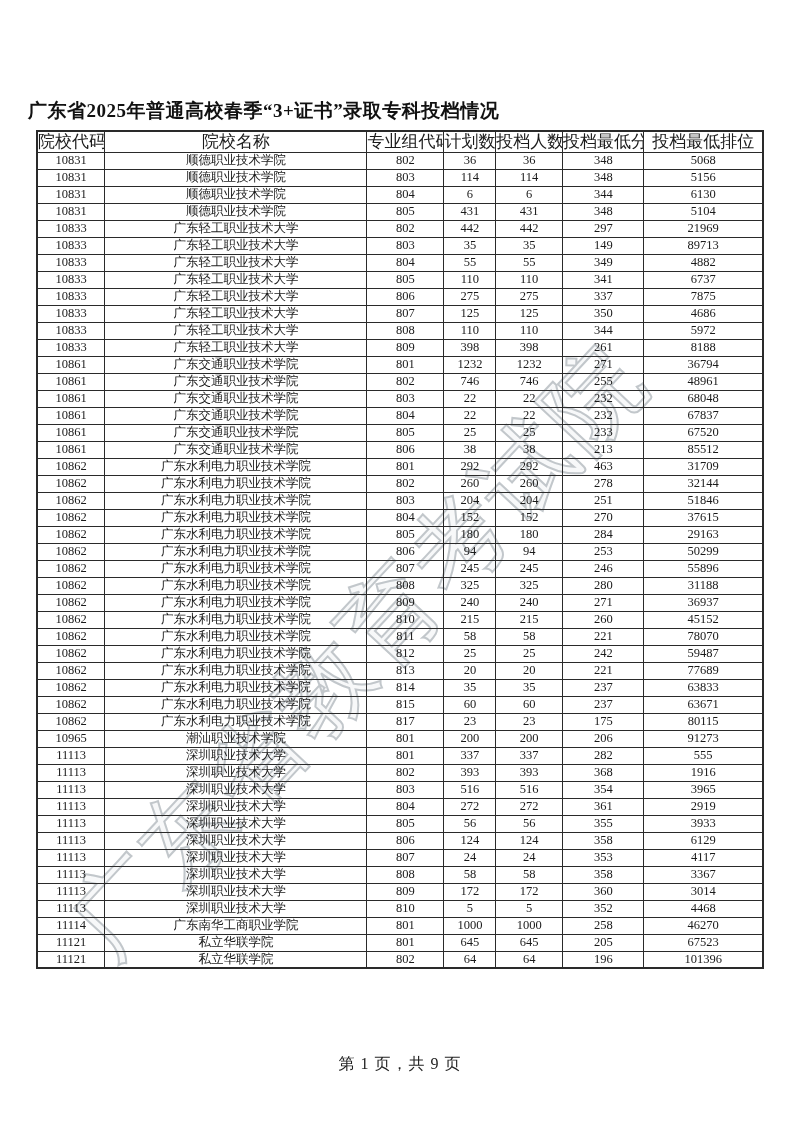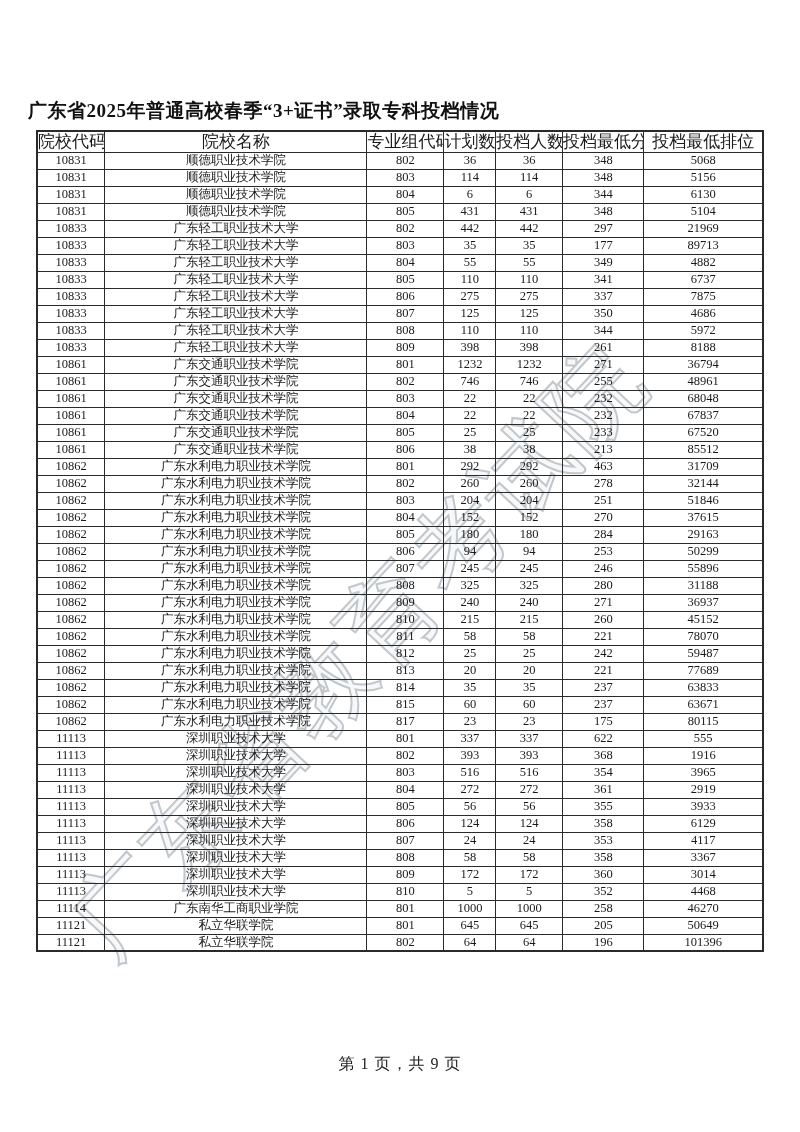--- a/index.html
+++ b/index.html
@@ -161,21 +161,21 @@
             <td>442</td>
             <td>297</td>
             <td>21969</td>
           </tr>
           <tr>
             <td>10833</td>
             <td>广东轻工职业技术大学</td>
             <td>803</td>
             <td>35</td>
             <td>35</td>
-            <td>177</td>
+            <td>149</td>
             <td>89713</td>
           </tr>
           <tr>
             <td>10833</td>
             <td>广东轻工职业技术大学</td>
             <td>804</td>
             <td>55</td>
             <td>55</td>
             <td>349</td>
             <td>4882</td>
@@ -417,26 +417,35 @@
           <tr>
             <td>10862</td>
             <td>广东水利电力职业技术学院</td>
             <td>817</td>
             <td>23</td>
             <td>23</td>
             <td>175</td>
             <td>80115</td>
           </tr>
           <tr>
+            <td>10965</td>
+            <td>潮汕职业技术学院</td>
+            <td>801</td>
+            <td>200</td>
+            <td>200</td>
+            <td>206</td>
+            <td>91273</td>
+          </tr>
+          <tr>
             <td>11113</td>
             <td>深圳职业技术大学</td>
             <td>801</td>
             <td>337</td>
             <td>337</td>
-            <td>622</td>
+            <td>282</td>
             <td>555</td>
           </tr>
           <tr>
             <td>11113</td>
             <td>深圳职业技术大学</td>
             <td>802</td>
             <td>393</td>
             <td>393</td>
             <td>368</td>
             <td>1916</td>
@@ -522,21 +531,21 @@
             <td>258</td>
             <td>46270</td>
           </tr>
           <tr>
             <td>11121</td>
             <td>私立华联学院</td>
             <td>801</td>
             <td>645</td>
             <td>645</td>
             <td>205</td>
-            <td>50649</td>
+            <td>67523</td>
           </tr>
           <tr>
             <td>11121</td>
             <td>私立华联学院</td>
             <td>802</td>
             <td>64</td>
             <td>64</td>
             <td>196</td>
             <td>101396</td>
           </tr>

